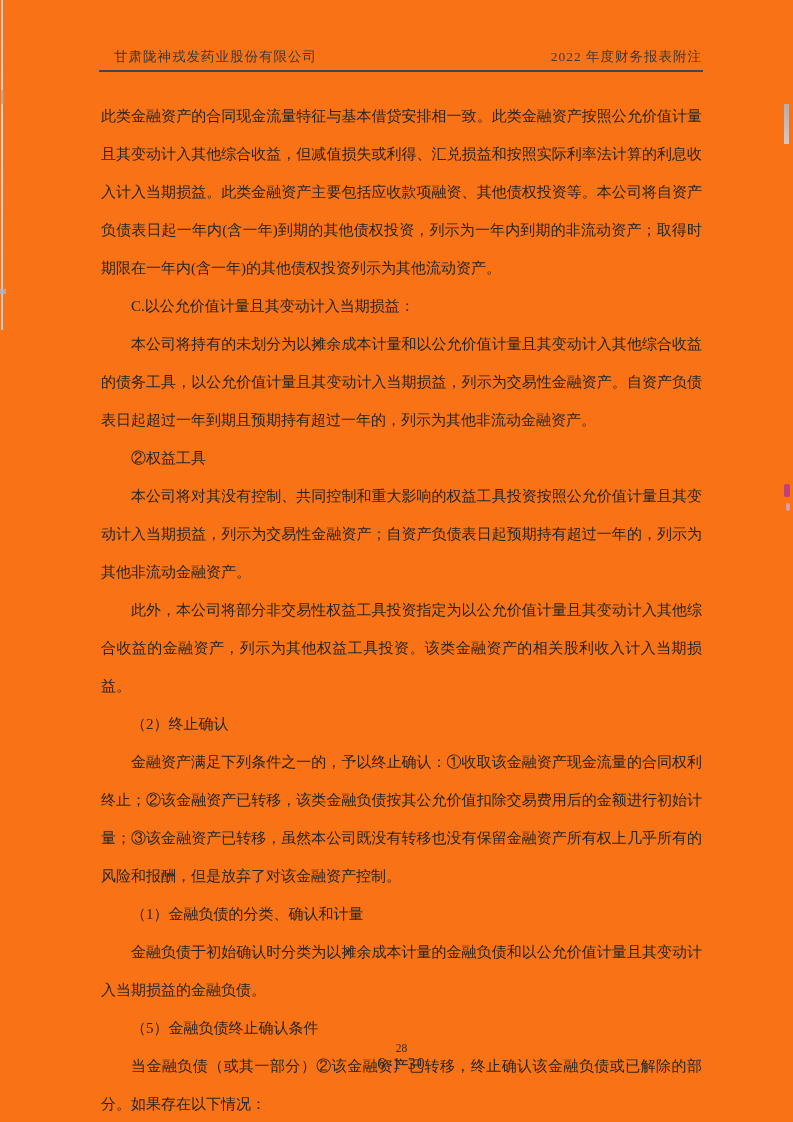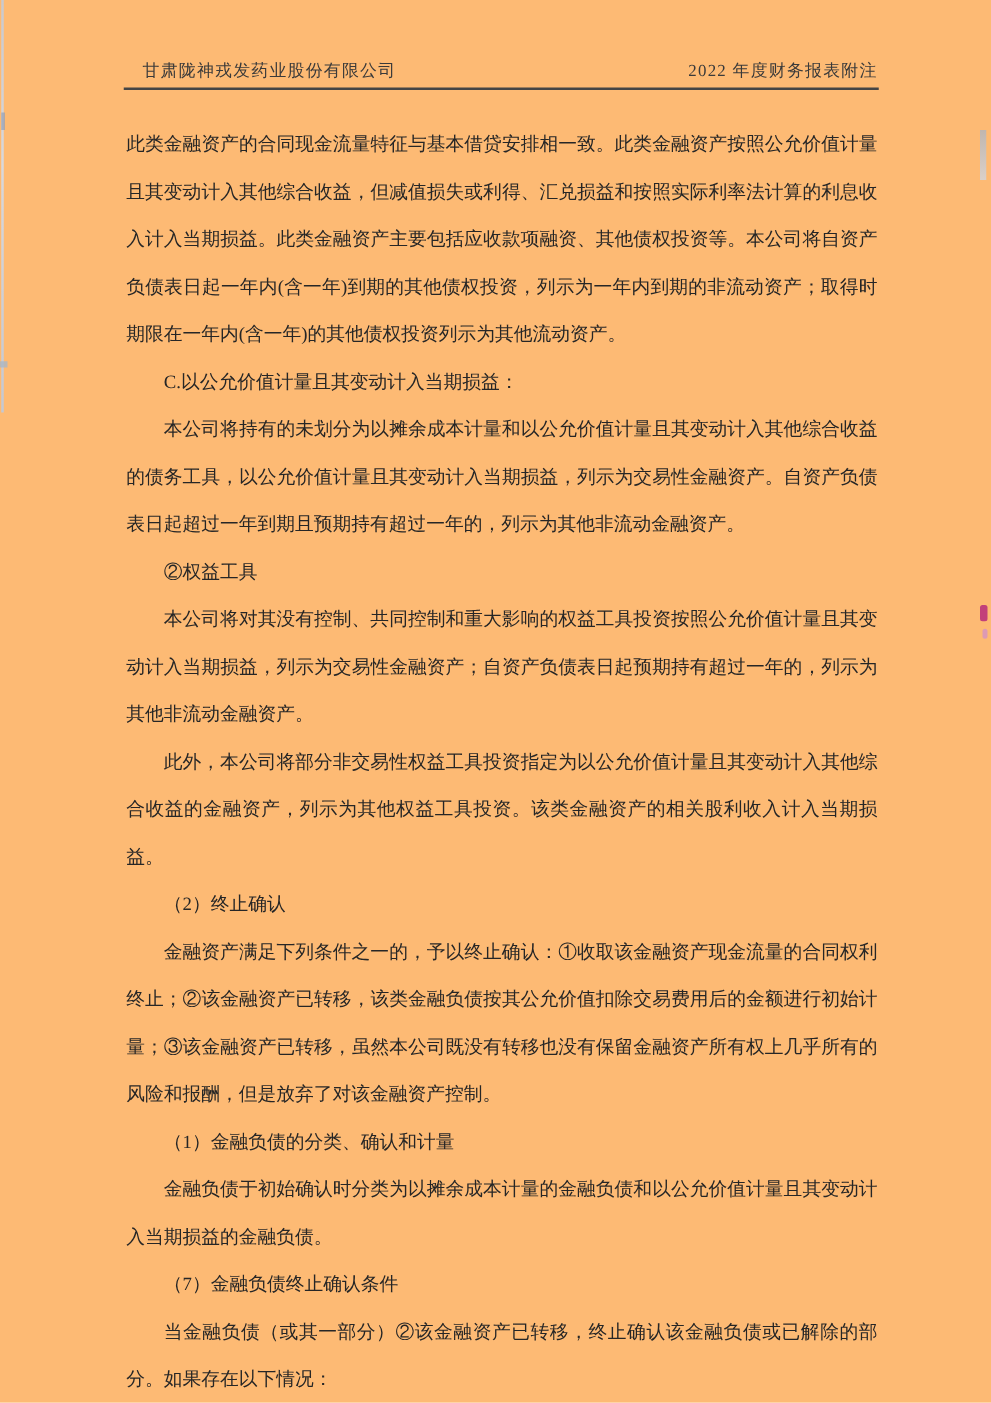--- a/index.html
+++ b/index.html
@@ -5,21 +5,21 @@
   html,body{margin:0;padding:0;}
   body{
     width:793px;height:1122px;
     background:#ffffff;
     font-family:"Liberation Serif","DejaVu Serif",serif;
     position:relative;
     overflow:hidden;
   }
   .page{
     position:absolute;inset:0;
-    background:#fdba74;
+    background:#f97316;
   }
   
   .header{
     position:absolute;left:101px;top:48px;width:601px;
     display:flex;justify-content:space-between;align-items:flex-end;
     font-size:13.5px;color:#3a3a3a;letter-spacing:1px;
   }
   .header .company{padding-left:13px;}
   .divider{
     position:absolute;left:99px;top:70px;width:604px;height:2px;
@@ -71,25 +71,29 @@
       <p class="">此类金融资产的合同现金流量特征与基本借贷安排相一致。此类金融资产按照公允价值计量且其变动计入其他综合收益，但减值损失或利得、汇兑损益和按照实际利率法计算的利息收入计入当期损益。此类金融资产主要包括应收款项融资、其他债权投资等。本公司将自资产负债表日起一年内(含一年)到期的其他债权投资，列示为一年内到期的非流动资产；取得时期限在一年内(含一年)的其他债权投资列示为其他流动资产。</p>
       <p class="indent">C.以公允价值计量且其变动计入当期损益：</p>
       <p class="indent">本公司将持有的未划分为以摊余成本计量和以公允价值计量且其变动计入其他综合收益的债务工具，以公允价值计量且其变动计入当期损益，列示为交易性金融资产。自资产负债表日起超过一年到期且预期持有超过一年的，列示为其他非流动金融资产。</p>
       <p class="indent">②权益工具</p>
       <p class="indent">本公司将对其没有控制、共同控制和重大影响的权益工具投资按照公允价值计量且其变动计入当期损益，列示为交易性金融资产；自资产负债表日起预期持有超过一年的，列示为其他非流动金融资产。</p>
       <p class="indent">此外，本公司将部分非交易性权益工具投资指定为以公允价值计量且其变动计入其他综合收益的金融资产，列示为其他权益工具投资。该类金融资产的相关股利收入计入当期损益。</p>
       <p class="indent">（2）终止确认</p>
       <p class="indent">金融资产满足下列条件之一的，予以终止确认：①收取该金融资产现金流量的合同权利终止；②该金融资产已转移，该类金融负债按其公允价值扣除交易费用后的金额进行初始计量；③该金融资产已转移，虽然本公司既没有转移也没有保留金融资产所有权上几乎所有的风险和报酬，但是放弃了对该金融资产控制。</p>
       <p class="indent">（1）金融负债的分类、确认和计量</p>
       <p class="indent">金融负债于初始确认时分类为以摊余成本计量的金融负债和以公允价值计量且其变动计入当期损益的金融负债。</p>
-      <p class="indent">（7）金融负债终止确认条件</p>
+      <p class="indent">（5）金融负债终止确认条件</p>
       <p class="indent">当金融负债（或其一部分）②该金融资产已转移，终止确认该金融负债或已解除的部分。如果存在以下情况：</p>
       <p class="indent">①公司将用于偿付金融负债的资产转入某个机构或设立信托，偿付债务的义务仍存在的，</p>
     </div>
 
+  <div class="footer">
+    <div class="pageno">28</div>
+    <div class="doccode">6-1-30</div>
+  </div>
 
   <div class="artifact left-edge-line"></div>
   <div class="artifact left-speck"></div>
   <div class="artifact left-bottom-mark"></div>
   <div class="artifact topright-streak"></div>
   <div class="artifact red-mark-1"></div>
   <div class="artifact red-mark-2"></div>
 
 </div>
 

